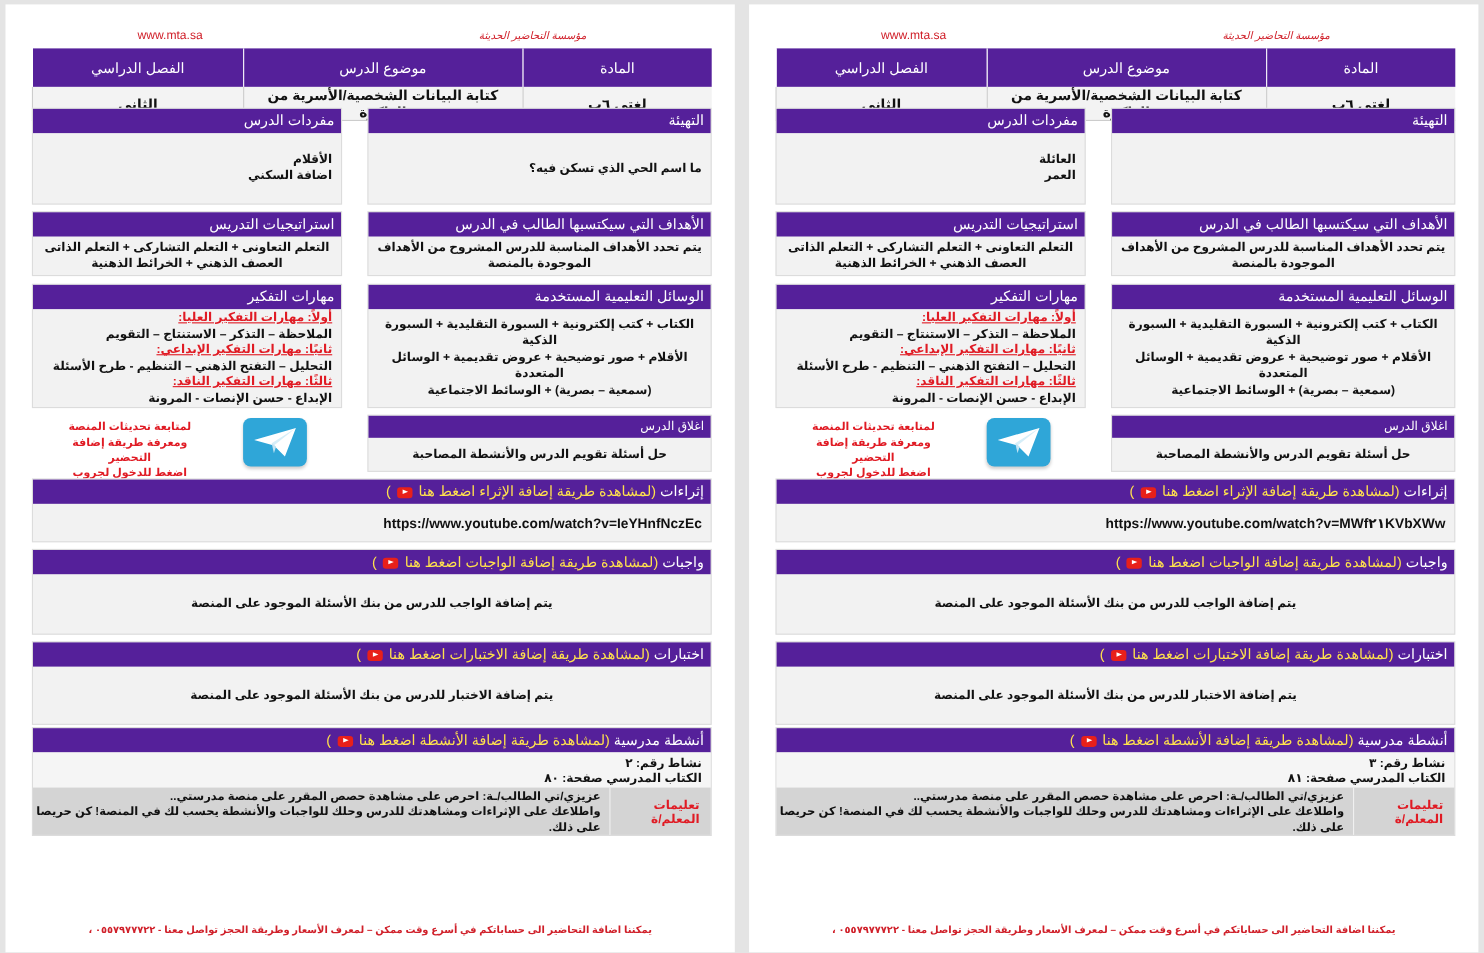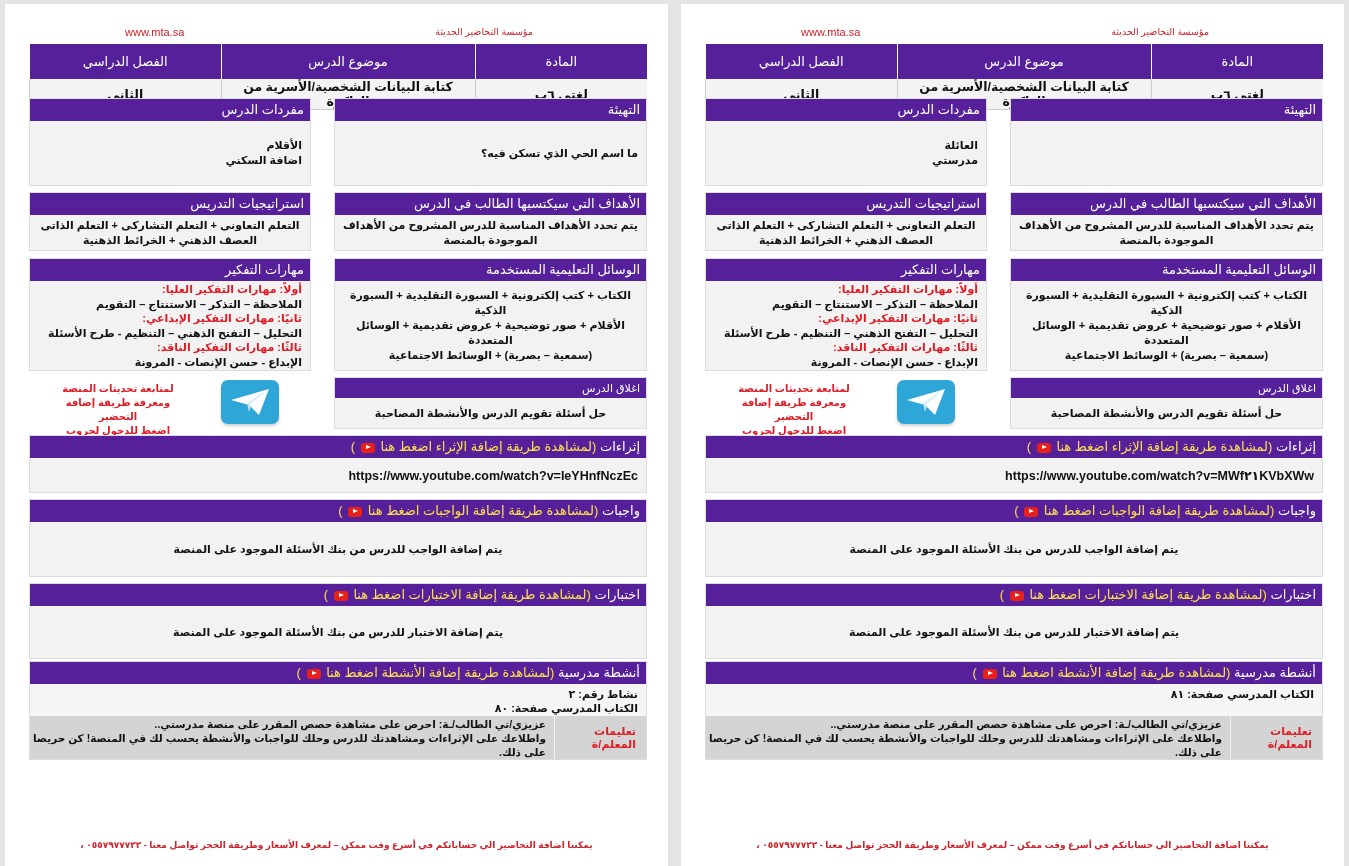--- a/index.html
+++ b/index.html
@@ -17,21 +17,21 @@
     background: #ffffff;
     direction: rtl;
   }
   .page.left { left: 5px; }
   .page.right { left: 681px; }
 
   .topline {
     position: absolute; top: 22px; height: 14px;
     font-size: 10px; color: #d0202a;
   }
-  .topline .org { position: absolute; right: 135px; top: 0; font-size: 9.5px; }
+  .topline .org { position: absolute; right: 135px; top: 0; font-size: 9.5px; font-style: italic; }
   .topline .site { position: absolute; left: 120px; top: 0; direction: ltr; font-size: 11px; }
 
   .info-table {
     position: absolute; top: 40px; left: 24px; width: 618px;
     border-collapse: collapse; table-layout: fixed;
   }
   .info-table th {
     background: #55209a; color: #fff; font-weight: normal;
     font-size: 13px; height: 35px; border-left: 1px solid #fff;
     text-align: center;
@@ -49,21 +49,21 @@
   .box .hd {
     background: #55209a; color: #fff; font-size: 13px;
     height: 22px; line-height: 22px; padding: 0 6px; white-space: nowrap;
   }
   .box .bd {
     font-size: 11px; font-weight: bold; color: #111;
     padding: 0 8px; display: flex; flex-direction: column;
     justify-content: center; line-height: 15px;
   }
   .bd.center { text-align: center; align-items: center; }
-  .bd .red { color: #e01b24; }
+  .bd .red { color: #e01b24; text-decoration: underline; }
 
   .col-r { right: 21px; width: 313px; }
   .col-l { left: 24px; width: 282px; }
 
   .full { left: 24px; right: 21px; }
   .full .hd { font-size: 13px; }
   .full .hd .hint { color: #ffe14d; }
   .yt {
     display: inline-block; width: 14px; height: 10px; background: #e8201a;
     border-radius: 3px; vertical-align: middle; position: relative; margin: 0 2px;
@@ -269,21 +269,21 @@
     </tbody>
   </table>
 
   <div class="box col-r" style="top:94px;height:88px">
     <div class="hd">التهيئة</div>
   </div>
   <div class="box col-l" style="top:94px;height:88px">
     <div class="hd">مفردات الدرس</div>
     <div class="bd" style="height:64px">
       <span>العائلة</span>
-      <span>مدرستي</span>
+      <span>العمر</span>
     </div>
   </div>
 
   <div class="box col-r" style="top:188px;height:59px">
     <div class="hd">الأهداف التي سيكتسبها الطالب في الدرس</div>
     <div class="bd center" style="height:35px">
       <span>يتم تحدد الأهداف المناسبة للدرس المشروح من الأهداف الموجودة بالمنصة</span>
     </div>
   </div>
   <div class="box col-l" style="top:188px;height:59px">
@@ -362,20 +362,21 @@
       <span>يتم إضافة الاختبار للدرس من بنك الأسئلة الموجود على المنصة</span>
     </div>
   </div>
 
   <div class="box full activities" style="top:657px;height:99px">
     <div class="hd">
       <span>أنشطة مدرسية</span>
       <span class="hint"><span>(لمشاهدة طريقة إضافة الأنشطة اضغط هنا</span> <span class="yt"></span> <span>)</span></span>
     </div>
     <div class="bd" style="height:32px;line-height:14px;background:#f5f5f5">
+      <div><span>نشاط رقم:</span> <span>٣</span></div>
       <div><span>الكتاب المدرسي صفحة:</span> <span>٨١</span></div>
     </div>
     <div class="teacher-row">
       <div class="lbl">تعليمات المعلم/ة</div>
       <div class="txt">
         <span>عزيزي/تي الطالب/ـة: احرص على مشاهدة حصص المقرر على منصة مدرستي..</span>
         <span>واطلاعك على الإثراءات ومشاهدتك للدرس وحلك للواجبات والأنشطة يحسب لك في المنصة! كن حريصا على ذلك.</span>
       </div>
     </div>
   </div>

